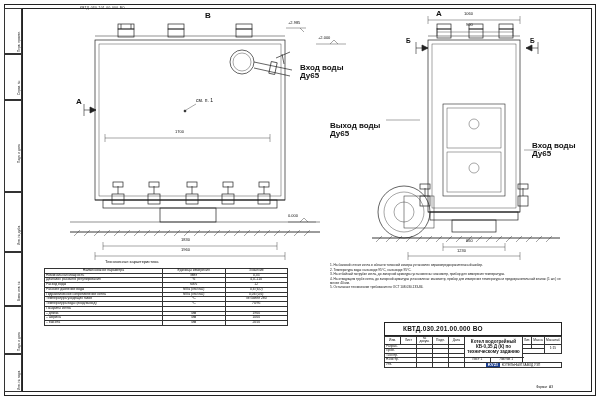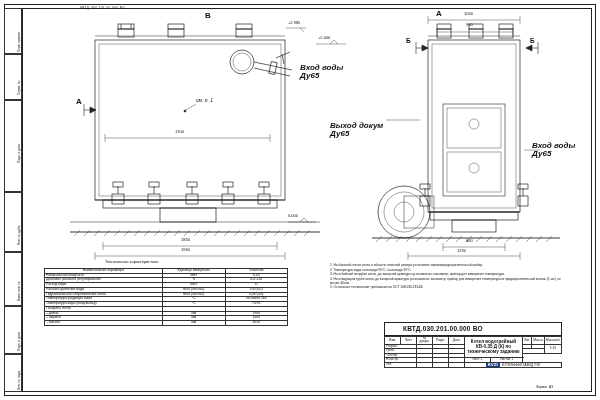--- a/index.html
+++ b/index.html
@@ -8,21 +8,21 @@
   .frame{position:absolute;border:1px solid #222;box-sizing:border-box;}
   .outer{left:4px;top:4px;width:592px;height:392px;border-width:1px;}
   .inner{left:22px;top:8px;width:570px;height:384px;border-width:1px;}
   .txt{position:absolute;color:#111;white-space:pre;line-height:1.05;}
   .vt{position:absolute;color:#111;white-space:nowrap;transform-origin:0 0;}
   .tiny{font-size:3.2px;}
   .xs{font-size:4px;}
   .s{font-size:5px;}
   .m{font-size:6.5px;}
   .l{font-size:8px;}
-  .ital{font-style:italic;}
+  .ital{}
   .bold{font-weight:bold;}
   
   .mcell{position:absolute;border:1px solid #333;box-sizing:border-box;}
   
   .rect{position:absolute;border:1px solid #222;box-sizing:border-box;}
   table{border-collapse:collapse;}
   .tbl td{border:1px solid #333;font-size:3.4px;padding:0 1px;color:#111;line-height:1.1;}
   .tbl{position:absolute;}
   .stamp td{border:1px solid #333;font-size:3.3px;padding:0 1px;color:#111;line-height:1.05;}
   .center{text-align:center;}
@@ -243,21 +243,21 @@
   </svg>
 
   <div class="txt l bold" style="left:205px;top:12px;">В</div>
   <div class="txt l bold" style="left:76px;top:98px;">А</div>
   <div class="txt l bold" style="left:436px;top:10px;">А</div>
   <div class="txt m bold" style="left:530px;top:38px;">Б</div>
   <div class="txt m bold" style="left:406px;top:38px;">Б</div>
 
   <div class="txt l ital bold" style="left:300px;top:64px;">Вход воды
 Ду65</div>
-  <div class="txt l ital bold" style="left:330px;top:122px;">Выход докум
+  <div class="txt l ital bold" style="left:330px;top:122px;">Выход воды
 Ду65</div>
   <div class="txt l ital bold" style="left:532px;top:142px;">Вход воды
 Ду65</div>
   <div class="txt s ital" style="left:196px;top:98px;">см. п. 1</div>
 
   <div class="txt xs" style="left:288px;top:21px;">+2.985</div>
   <div class="txt xs" style="left:318px;top:36px;">+2.000</div>
   <div class="txt xs" style="left:288px;top:214px;">0.000</div>
 
   <div class="txt xs" style="left:175px;top:130px;">1700</div>

